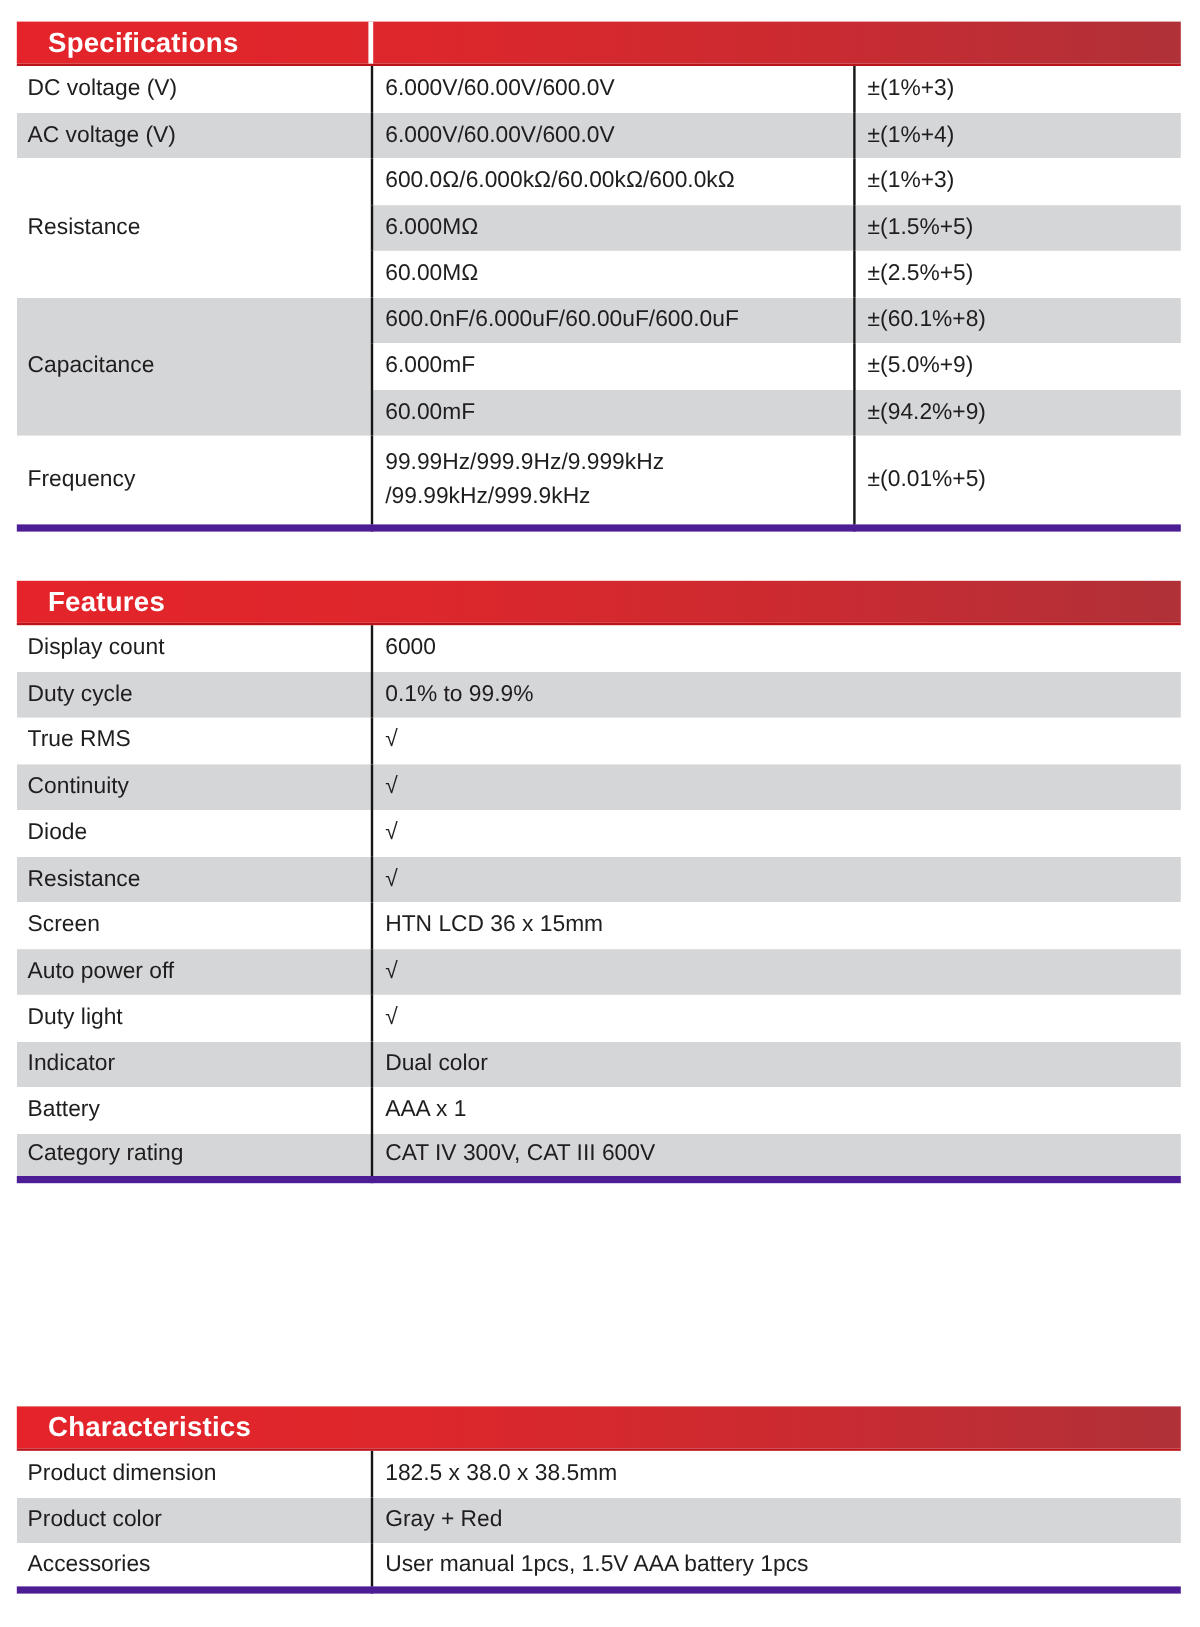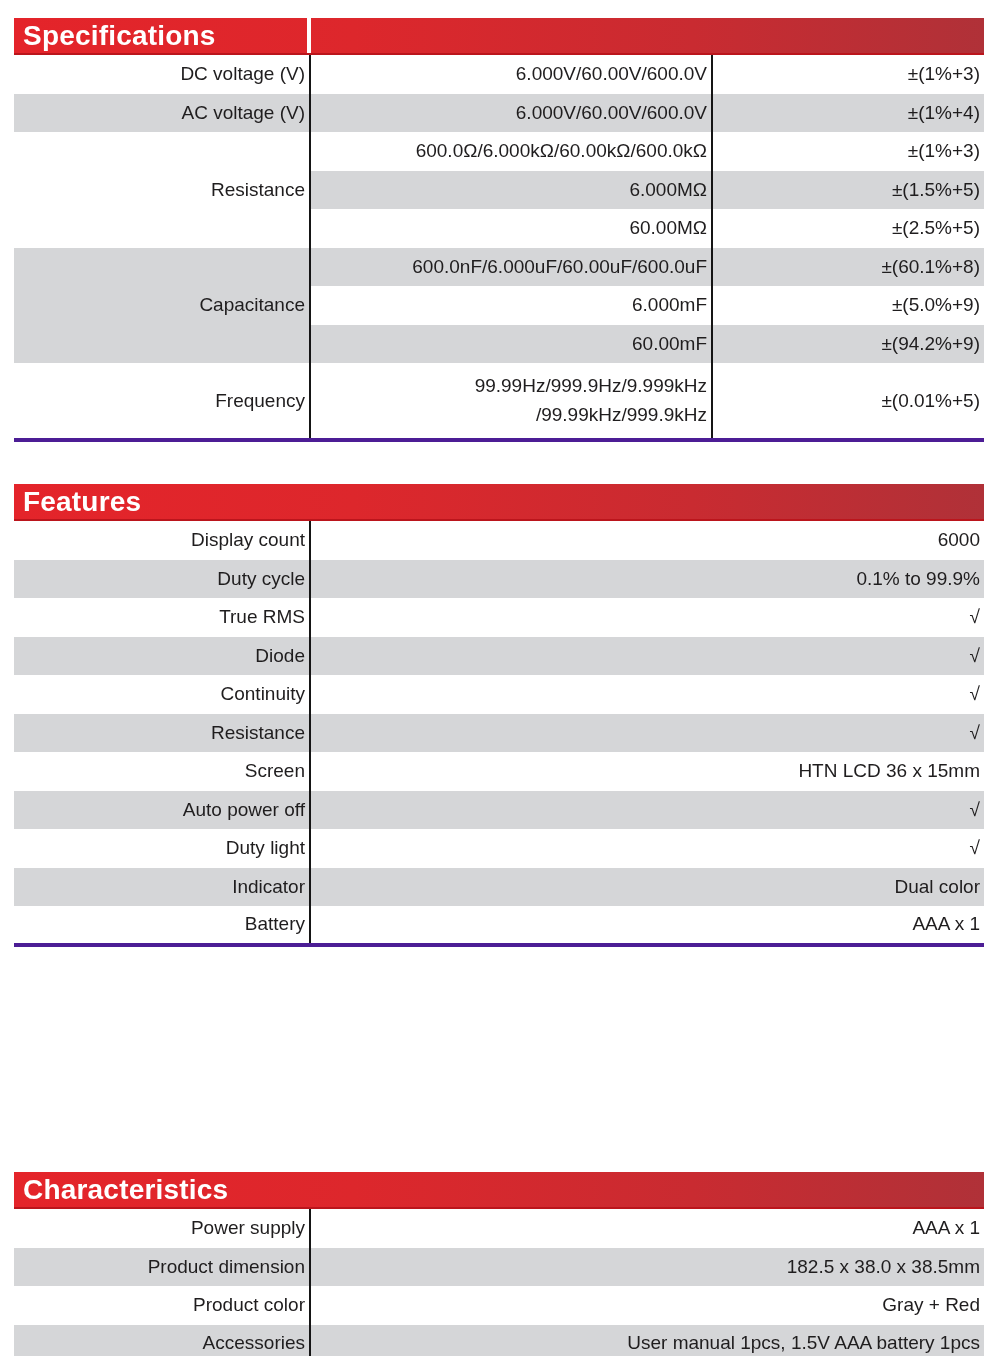--- a/index.html
+++ b/index.html
@@ -14,40 +14,39 @@
   .tbl-features { top:484px; }
   .tbl-chars { top:1172px; }
 
   .thead {
     position:relative; height:37px;
     background:linear-gradient(90deg,#e4242a 0%,#dd272c 35%,#c92b31 70%,#b03138 100%);
     border-bottom:2px solid #bb151c;
     display:flex; align-items:center;
   }
   .thead .title {
-    color:#ffffff; font-weight:bold; font-size:28px;
-    padding-left:9px; letter-spacing:0.2px;
+    color:#ffffff; font-weight:bold; font-size:23px;
+    padding-left:26px; letter-spacing:0.2px;
   }
   .thead .head-gap {
     position:absolute; left:293px; top:0; width:4px; height:100%;
     background:#ffffff;
   }
 
   table {
     width:100%; border-collapse:collapse; table-layout:fixed;
-    border-bottom:4px solid #4c1d95;
-    text-align:right;
+    border-bottom:6px solid #4c1d95;
   }
   td {
     height:38.5px; font-size:19px; vertical-align:middle;
     background:#ffffff; padding:0 4px 0 9px;
     overflow:hidden; white-space:nowrap;
   }
   tbody tr:nth-child(even) td { background:#d5d6d8; }
-  td.c2, td.c3 { border-left:2px solid #151515; padding-left:22px; }
+  td.c2, td.c3 { border-left:2px solid #151515; padding-left:10px; }
   tr.tall td { height:77px; }
   .line { line-height:1.5; }
 
   col.w1 { width:296px; }
   col.w2 { width:402px; }
   col.w3 { width:272px; }
   col.w2wide { width:674px; }
 </style>
 </head>
 <body>
@@ -128,25 +127,25 @@
       </tr>
       <tr>
         <td class="c1">Duty cycle</td>
         <td class="c2">0.1% to 99.9%</td>
       </tr>
       <tr>
         <td class="c1">True RMS</td>
         <td class="c2">√</td>
       </tr>
       <tr>
+        <td class="c1">Continuity</td>
+        <td class="c2">√</td>
+      </tr>
+      <tr>
         <td class="c1">Diode</td>
-        <td class="c2">√</td>
-      </tr>
-      <tr>
-        <td class="c1">Continuity</td>
         <td class="c2">√</td>
       </tr>
       <tr>
         <td class="c1">Resistance</td>
         <td class="c2">√</td>
       </tr>
       <tr>
         <td class="c1">Screen</td>
         <td class="c2">HTN LCD 36 x 15mm</td>
       </tr>
@@ -158,40 +157,40 @@
         <td class="c1">Duty light</td>
         <td class="c2">√</td>
       </tr>
       <tr>
         <td class="c1">Indicator</td>
         <td class="c2">Dual color</td>
       </tr>
       <tr>
         <td class="c1">Battery</td>
         <td class="c2">AAA x 1</td>
+      </tr>
+      <tr>
+        <td class="c1">Category rating</td>
+        <td class="c2">CAT IV 300V, CAT III 600V</td>
       </tr>
     </tbody>
   </table>
 </section>
 
 <section class="tbl tbl-chars">
   <div class="thead">
     <span class="title">Characteristics</span>
   </div>
   <table>
     <colgroup>
         <col class="w1">
         <col class="w2wide">
       </colgroup>
     <tbody>
       <tr>
-        <td class="c1">Power supply</td>
-        <td class="c2">AAA x 1</td>
-      </tr>
-      <tr>
         <td class="c1">Product dimension</td>
         <td class="c2">182.5 x 38.0 x 38.5mm</td>
       </tr>
       <tr>
         <td class="c1">Product color</td>
         <td class="c2">Gray + Red</td>
       </tr>
       <tr>
         <td class="c1">Accessories</td>
         <td class="c2">User manual 1pcs, 1.5V AAA battery 1pcs</td>

